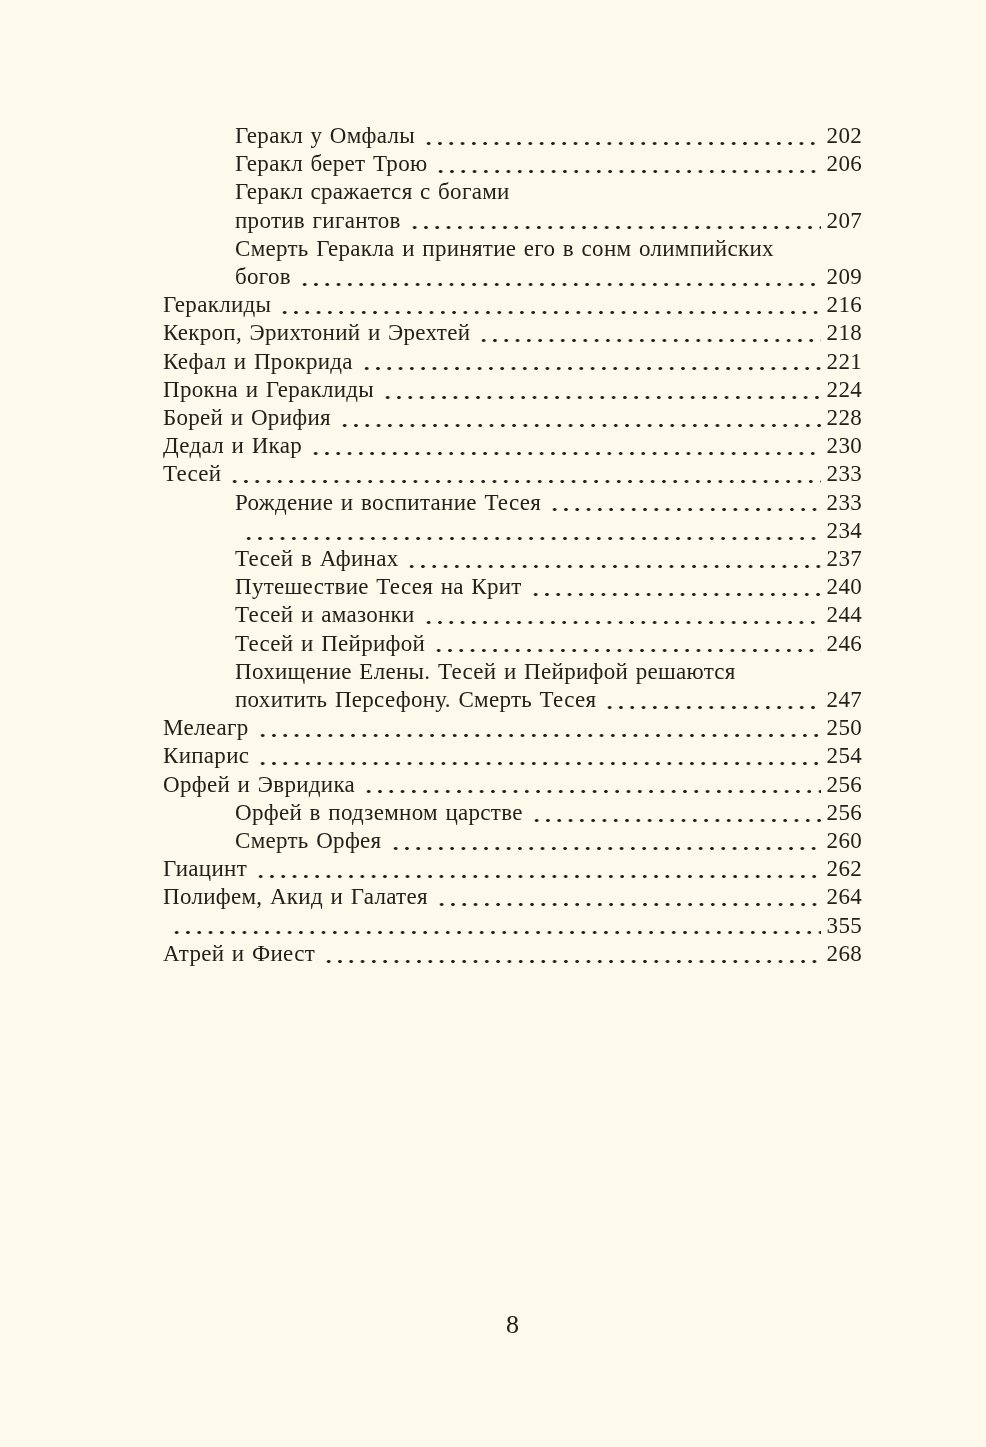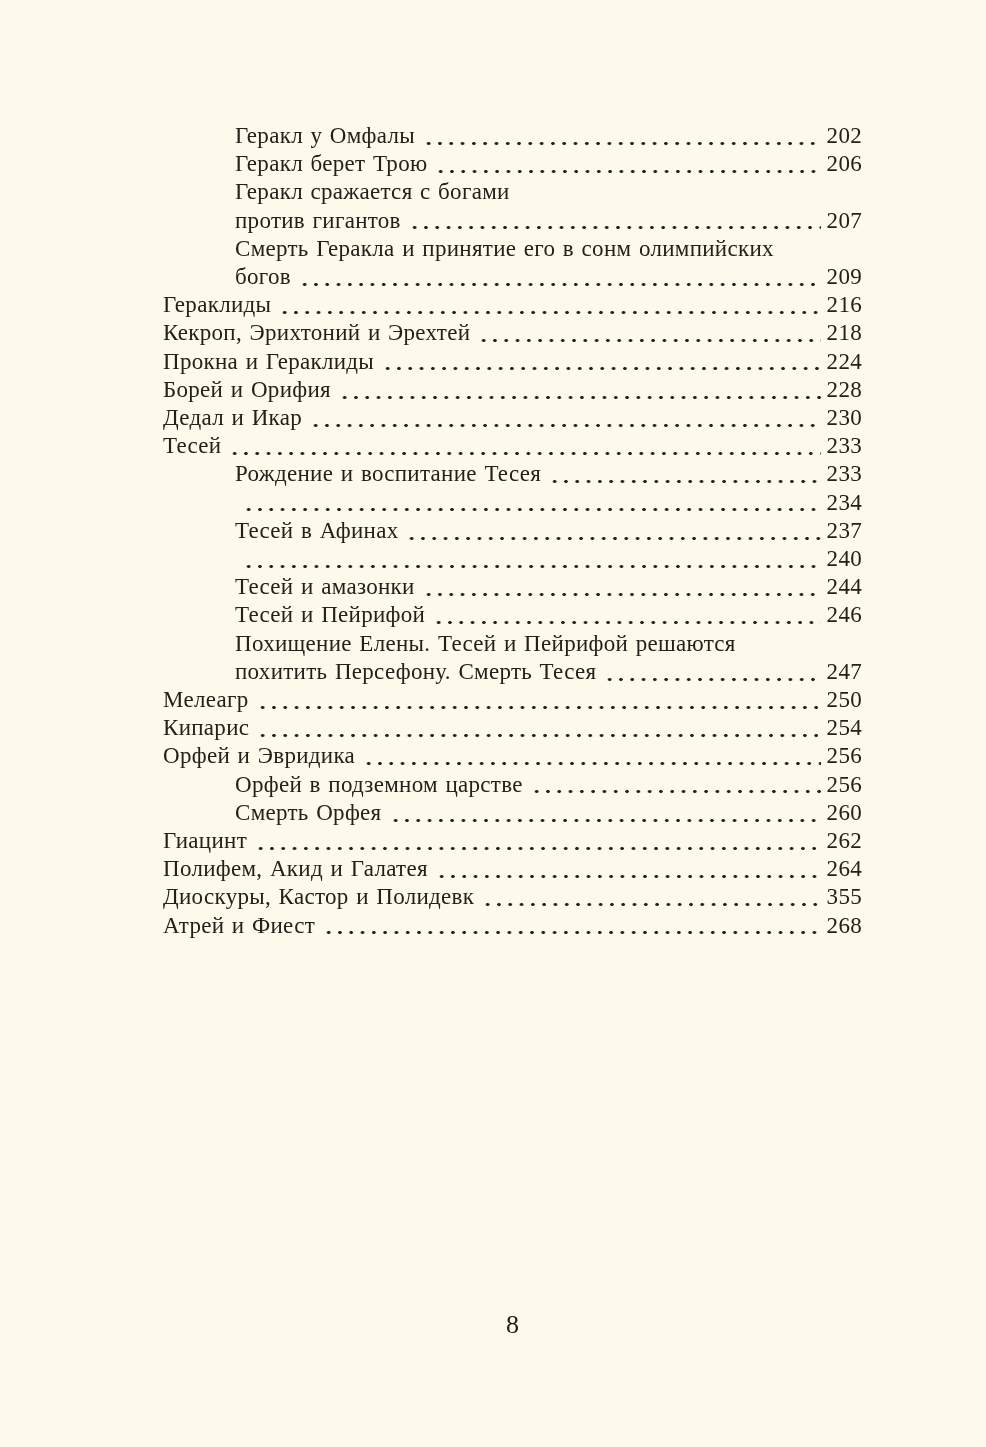--- a/index.html
+++ b/index.html
@@ -91,20 +91,25 @@
         <span class="t">Гераклиды</span>
         <span class="dots"></span>
         <span class="pg">216</span>
       </div>
       <div class="row">
         <span class="t">Кекроп, Эрихтоний и Эрехтей</span>
         <span class="dots"></span>
         <span class="pg">218</span>
       </div>
       <div class="row">
+        <span class="t">Кефал и Прокрида</span>
+        <span class="dots"></span>
+        <span class="pg">221</span>
+      </div>
+      <div class="row">
         <span class="t">Прокна и Гераклиды</span>
         <span class="dots"></span>
         <span class="pg">224</span>
       </div>
       <div class="row">
         <span class="t">Борей и Орифия</span>
         <span class="dots"></span>
         <span class="pg">228</span>
       </div>
       <div class="row">
@@ -125,20 +130,21 @@
       <div class="row sub">
         <span class="dots"></span>
         <span class="pg">234</span>
       </div>
       <div class="row sub">
         <span class="t">Тесей в Афинах</span>
         <span class="dots"></span>
         <span class="pg">237</span>
       </div>
       <div class="row sub">
+        <span class="t">Путешествие Тесея на Крит</span>
         <span class="dots"></span>
         <span class="pg">240</span>
       </div>
       <div class="row sub">
         <span class="t">Тесей и амазонки</span>
         <span class="dots"></span>
         <span class="pg">244</span>
       </div>
       <div class="row sub">
         <span class="t">Тесей и Пейрифой</span>
@@ -182,21 +188,20 @@
         <span class="t">Гиацинт</span>
         <span class="dots"></span>
         <span class="pg">262</span>
       </div>
       <div class="row">
         <span class="t">Полифем, Акид и Галатея</span>
         <span class="dots"></span>
         <span class="pg">264</span>
       </div>
       <div class="row">
-        <span class="t">Диоскуры, Кастор и Полидевк</span>
         <span class="dots"></span>
         <span class="pg">355</span>
       </div>
       <div class="row">
         <span class="t">Атрей и Фиест</span>
         <span class="dots"></span>
         <span class="pg">268</span>
       </div>
     </div>
   <div class="folio">8</div>

